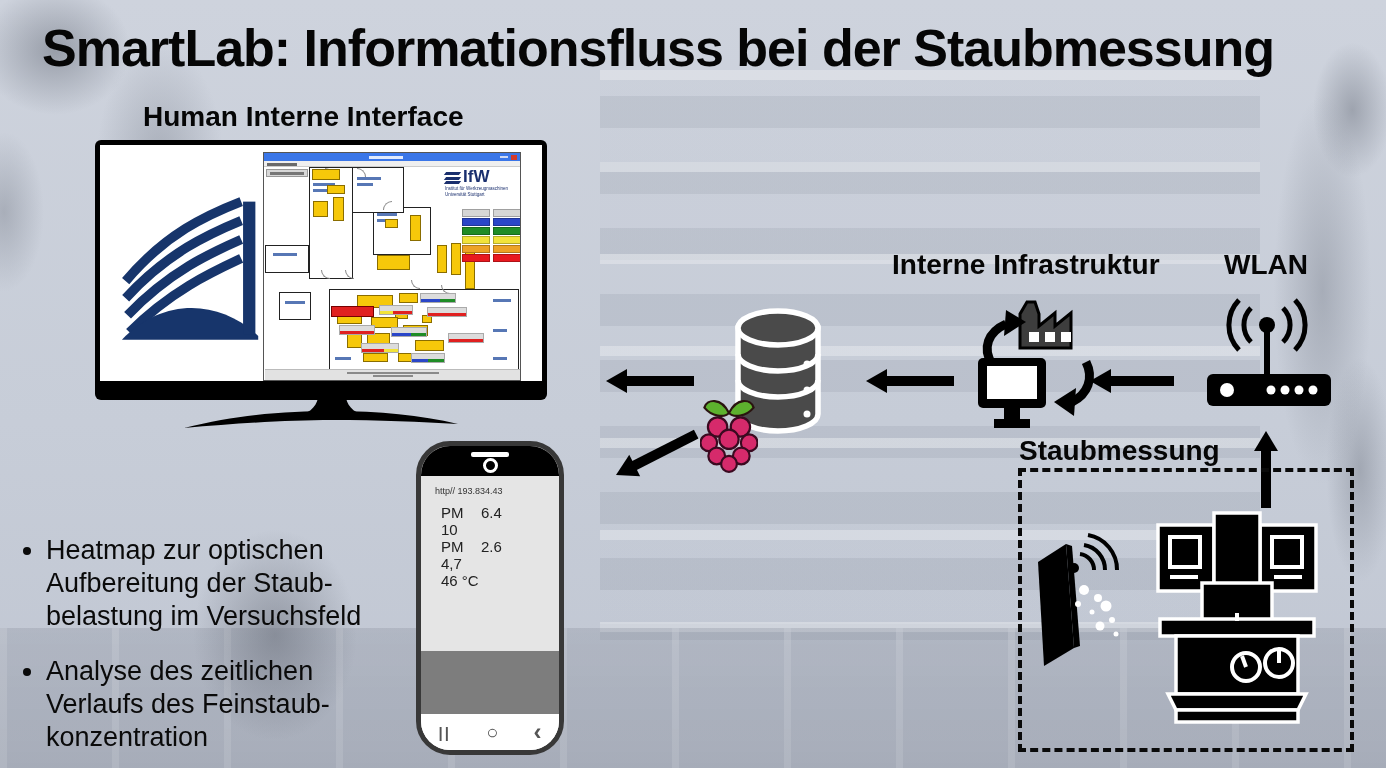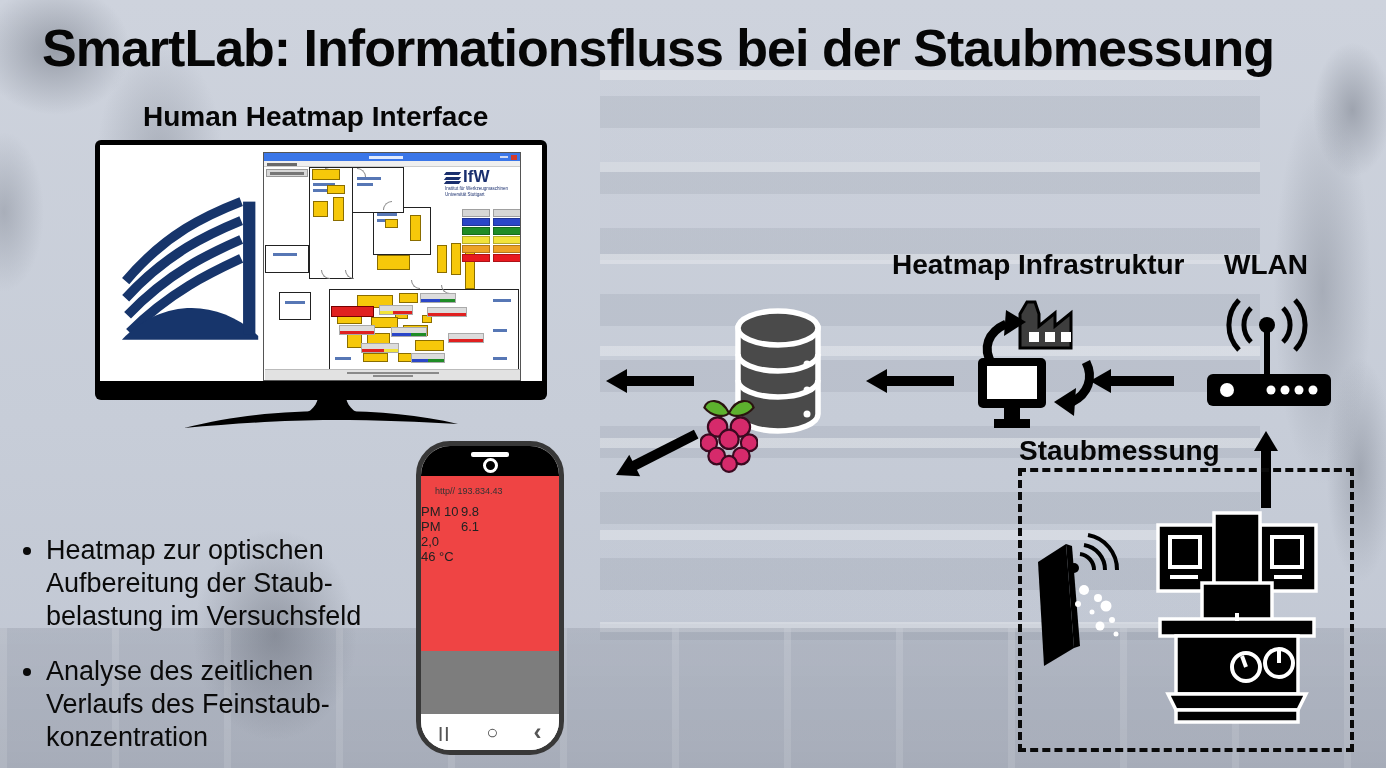--- a/index.html
+++ b/index.html
@@ -74,23 +74,23 @@
   .arrow .shaft{position:absolute;top:7px;height:10px;background:#000;}
   .arrow .headL{position:absolute;left:0;top:0;width:0;height:0;border-style:solid;border-width:12px 21px 12px 0;border-color:transparent #000 transparent transparent;}
   .arrowV{position:absolute;width:24px;}
   .arrowV .shaft{position:absolute;left:7px;top:17px;width:10px;background:#000;}
   .arrowV .headU{position:absolute;left:0;top:0;width:0;height:0;border-style:solid;border-width:0 12px 20px 12px;border-color:transparent transparent #000 transparent;}
   
   #phone{left:416px;top:441px;width:148px;height:314px;background:#fff;border:5px solid #383838;border-radius:34px;box-sizing:border-box;overflow:hidden;}
   #phone-header{position:absolute;left:0;top:0;width:138px;height:30px;background:#000;}
   #phone-speaker{position:absolute;left:50px;top:6px;width:38px;height:5px;background:#fff;border-radius:2px;}
   #phone-camera{position:absolute;left:62px;top:12px;width:9px;height:9px;border:3px solid #fff;border-radius:50%;}
-  #phone-screen{position:absolute;left:0;top:30px;width:138px;height:175px;background:#ef4444;}
+  #phone-screen{position:absolute;left:0;top:30px;width:138px;height:175px;background:#e5e5e5;}
   #phone-url{position:absolute;left:14px;top:10px;font-size:9px;color:#333;}
-  #phone-readings{position:absolute;left:0;top:28px;font-size:13px;color:#222;}
+  #phone-readings{position:absolute;left:20px;top:28px;font-size:15px;color:#222;}
   #phone-readings .rrow{display:flex;}
   #phone-readings .rname{width:40px;}
   #phone-gray{position:absolute;left:0;top:205px;width:138px;height:63px;background:#7d7d7d;}
   #phone-nav{position:absolute;left:0;top:268px;width:138px;height:36px;background:#fff;display:flex;align-items:center;justify-content:space-around;color:#555;}
   #phone-nav .nav-pause{font-size:15px;font-weight:bold;letter-spacing:2px;}
   #phone-nav .nav-home{font-size:20px;}
   #phone-nav .nav-back{font-size:24px;font-weight:bold;line-height:20px;}
   
   #sensor-box{left:1018px;top:468px;width:336px;height:284px;border:4px dashed #0a0a0a;box-sizing:border-box;}
   svg{display:block;}
@@ -100,21 +100,21 @@
 <div id="stage">
 
 <div class="bg" id="bg-building"></div>
 <div class="bg" id="bg-bottom"></div>
 <div class="bg" id="bg-tree-tl"></div>
 <div class="bg" id="bg-tree-r"></div>
 <div class="bg" id="bg-dark-bl"></div>
 
 <h1 class="abs" id="main-title" style="margin:4px">SmartLab: Informationsfluss bei der Staubmessung</h1>
 
-<div class="abs node-label" id="hmi-label">Human Heatmap Interface</div>
+<div class="abs node-label" id="hmi-label">Human Interne Interface</div>
 <div class="abs" id="monitor-frame"></div>
 <div class="abs" id="monitor-screen"></div>
 
 <svg class="abs" style="left:120px;top:186px;" width="142" height="160" viewBox="0 0 150 160">
   <g stroke="#17356b" stroke-width="10" fill="none">
     <path d="M6,96 C48,46 92,26 128,12"></path>
     <path d="M6,114 C50,66 94,46 128,32"></path>
     <path d="M8,132 C52,86 96,66 128,52"></path>
     <path d="M10,150 C54,106 98,86 128,72"></path>
   </g>
@@ -244,21 +244,21 @@
   <div class="abs" id="hmi-toolbtn">
         <i></i>
       </div>
 </div>
 
 <svg class="abs" style="left:180px;top:398px;" width="282" height="38" viewBox="0 0 282 38">
   <path d="M138,0 L166,0 C168,10 176,16 190,19 L114,19 C128,16 136,10 138,0 Z" fill="#000"></path>
   <path d="M4,30 C60,16 110,13 152,13 C200,13 240,17 278,26 C240,24 200,22 152,22 C110,22 60,25 4,30 Z" fill="#000"></path>
 </svg>
 
-<div class="abs node-label" id="lbl-infrastruktur">Heatmap Infrastruktur</div>
+<div class="abs node-label" id="lbl-infrastruktur">Interne Infrastruktur</div>
 <div class="abs node-label" id="lbl-wlan">WLAN</div>
 <div class="abs node-label" id="lbl-sensordaten">Staubmessung</div>
 
 <svg class="abs" style="left:731px;top:306px;" width="95" height="132" viewBox="0 0 95 132">
   <path d="M7,22 v86 a40,17 0 0 0 80,0 v-86 z" fill="#4a4a4a" stroke="#fff" stroke-width="5.5"></path>
   <ellipse cx="47" cy="22" rx="40" ry="17" fill="#4a4a4a" stroke="#fff" stroke-width="5.5"></ellipse>
   <path d="M7,48 a40,17 0 0 0 80,0" fill="none" stroke="#fff" stroke-width="5.5"></path>
   <path d="M7,74 a40,17 0 0 0 80,0" fill="none" stroke="#fff" stroke-width="5.5"></path>
   <circle cx="76" cy="58" r="3.5" fill="#fff"></circle>
   <circle cx="76" cy="84" r="3.5" fill="#fff"></circle>
@@ -388,25 +388,25 @@
 <div class="abs" id="phone">
   <div id="phone-header">
     <div id="phone-speaker"></div>
     <div id="phone-camera"></div>
   </div>
   <div id="phone-screen">
     <div id="phone-url">http// 193.834.43</div>
     <div id="phone-readings">
       <div class="rrow">
             <span class="rname">PM 10</span>
-            <span>9.8</span>
+            <span>6.4</span>
           </div>
       <div class="rrow">
-            <span class="rname">PM 2,0</span>
-            <span>6.1</span>
+            <span class="rname">PM 4,7</span>
+            <span>2.6</span>
           </div>
       <div class="rrow">
             <span class="rname">46 °C</span>
             <span></span>
           </div>
     </div>
   </div>
   <div id="phone-gray"></div>
   <div id="phone-nav">
     <span class="nav-pause">||</span>

